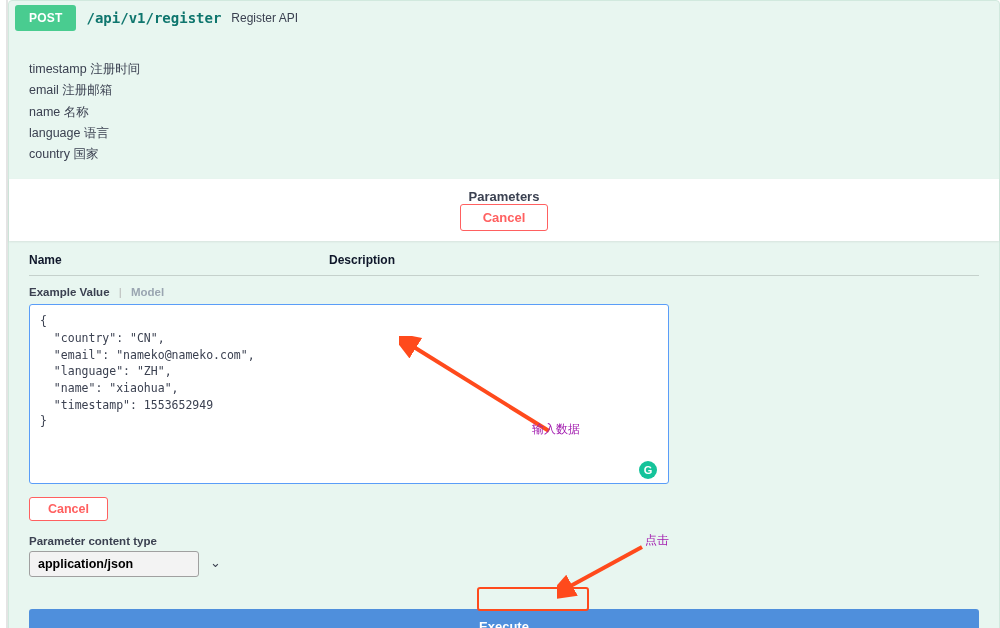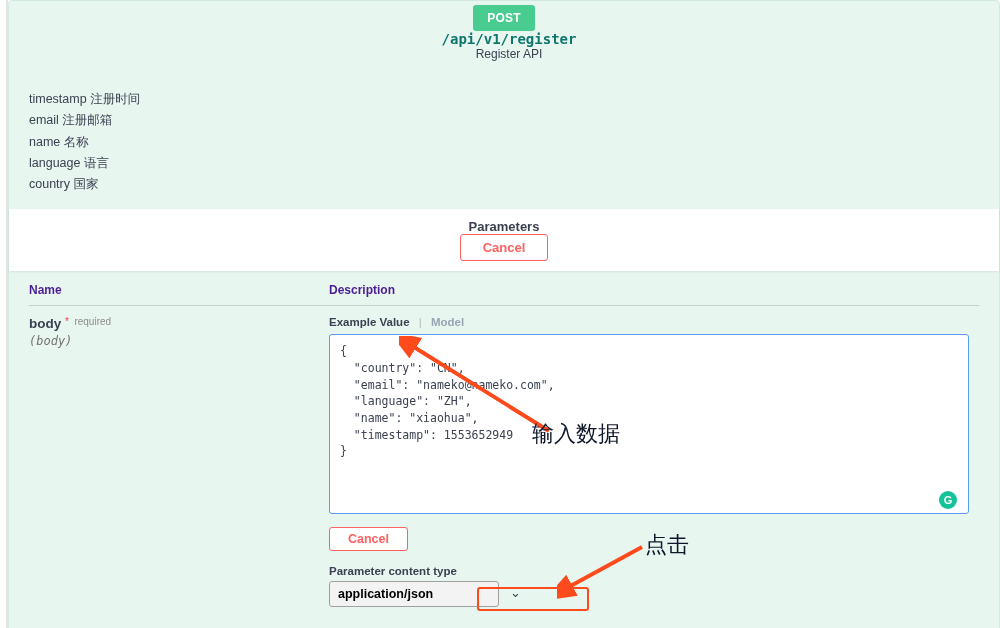--- a/index.html
+++ b/index.html
@@ -16,21 +16,20 @@
   .opblock {
     background: #e8f6f0;
     border: 1px solid #d1e9de;
     border-radius: 4px;
     margin: 0 0 0 0;
   }
   .op-summary {
     display: flex;
     align-items: center;
     padding: 4px 6px;
-    flex-direction: column;
   }
   .method {
     background: #49cc90;
     color: #fff;
     font-weight: 700;
     font-size: 12px;
     padding: 6px 14px;
     border-radius: 3px;
     letter-spacing: .2px;
   }
@@ -75,21 +74,21 @@
   .btn-outline-red.sm { padding: 4px 18px; font-size: 12.5px; }
   .tbl {
     padding: 12px 20px 8px 20px;
   }
   .thead {
     display: flex;
     border-bottom: 1px solid rgba(0,0,0,.15);
     padding-bottom: 8px;
     font-size: 12px;
     font-weight: 700;
-    color: #4c1d95;
+    color: #0f172a;
   }
   .col-name { width: 300px; }
   .col-desc { flex: 1; }
   .trow { display: flex; padding-top: 10px; }
   .param-name { font-size: 13.5px; font-weight: 700; }
   .req-star { color: #f93e3e; font-size: 10px; position: relative; top: -3px; }
   .req-text { color: #8d8d8d; font-size: 10px; position: relative; top: -3px; margin-left: 2px; }
   .param-in { color: #737373; font-size: 12px; font-style: italic; font-family: Menlo, monospace; margin-top: 3px; }
   .tabs { font-size: 11.5px; font-weight: 700; color: #3b4151; margin-bottom: 6px; }
   .tabs .tab { cursor: pointer; }
@@ -150,21 +149,21 @@
     color: #fff;
     border: none;
     border-radius: 3px;
     padding: 10px 0;
     font-size: 13px;
     font-weight: 700;
     cursor: pointer;
   }
   
   .anno { position: absolute; pointer-events: none; }
-  .anno-text { color: #0f172a; font-size: 22px; font-weight: 500; line-height: 1; }
+  .anno-text { color: #a21caf; font-size: 12px; font-weight: 500; line-height: 1; }
   .hl-box {
     position: absolute;
     border: 2px solid #ff4a1c;
     border-radius: 3px;
     pointer-events: none;
   }
 </style>
 </head>
 <body>
 
@@ -190,26 +189,20 @@
       <button class="btn-outline-red">Cancel</button>
     </div>
 
     <div class="tbl">
       <div class="thead">
         <div class="col-name">Name</div>
         <div class="col-desc">Description</div>
       </div>
 
       <div class="trow">
-        <div class="col-name">
-          <span class="param-name">body</span>
-          <span class="req-star">*</span>
-          <span class="req-text">required</span>
-          <div class="param-in">(body)</div>
-        </div>
 
         <div class="col-desc">
           <div class="tabs">
             <span class="tab">Example Value</span>
             <span class="sep">|</span>
             <span class="tab inactive">Model</span>
           </div>
 
           <div class="ta-wrap">
             <textarea class="body-text" spellcheck="false" style="">{

